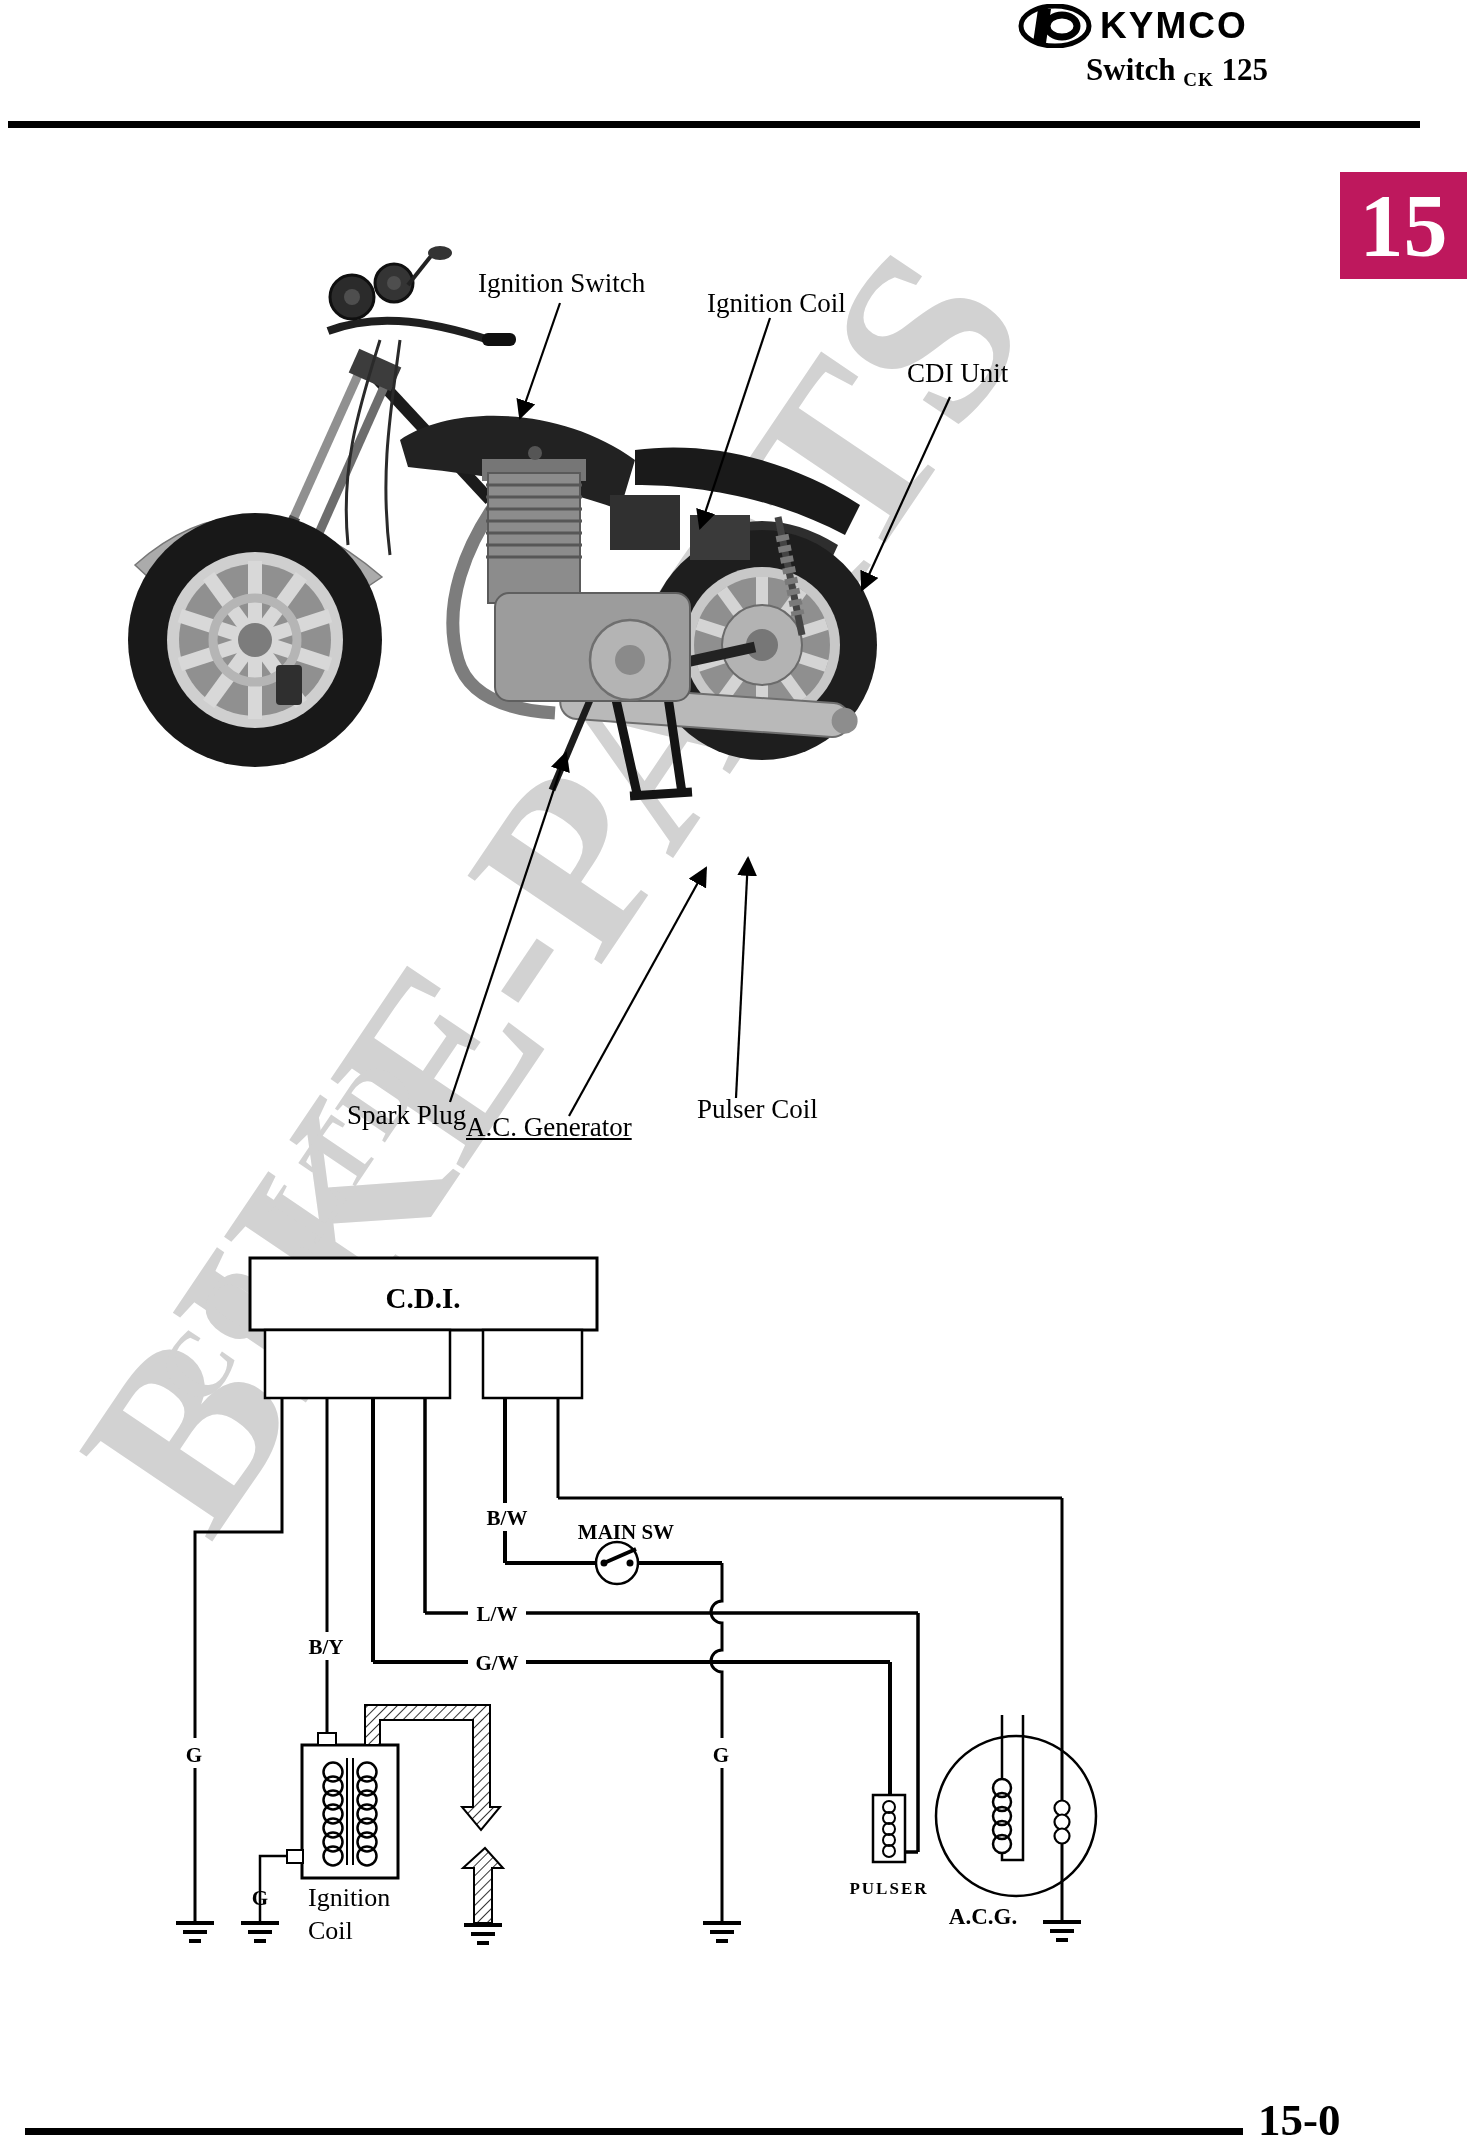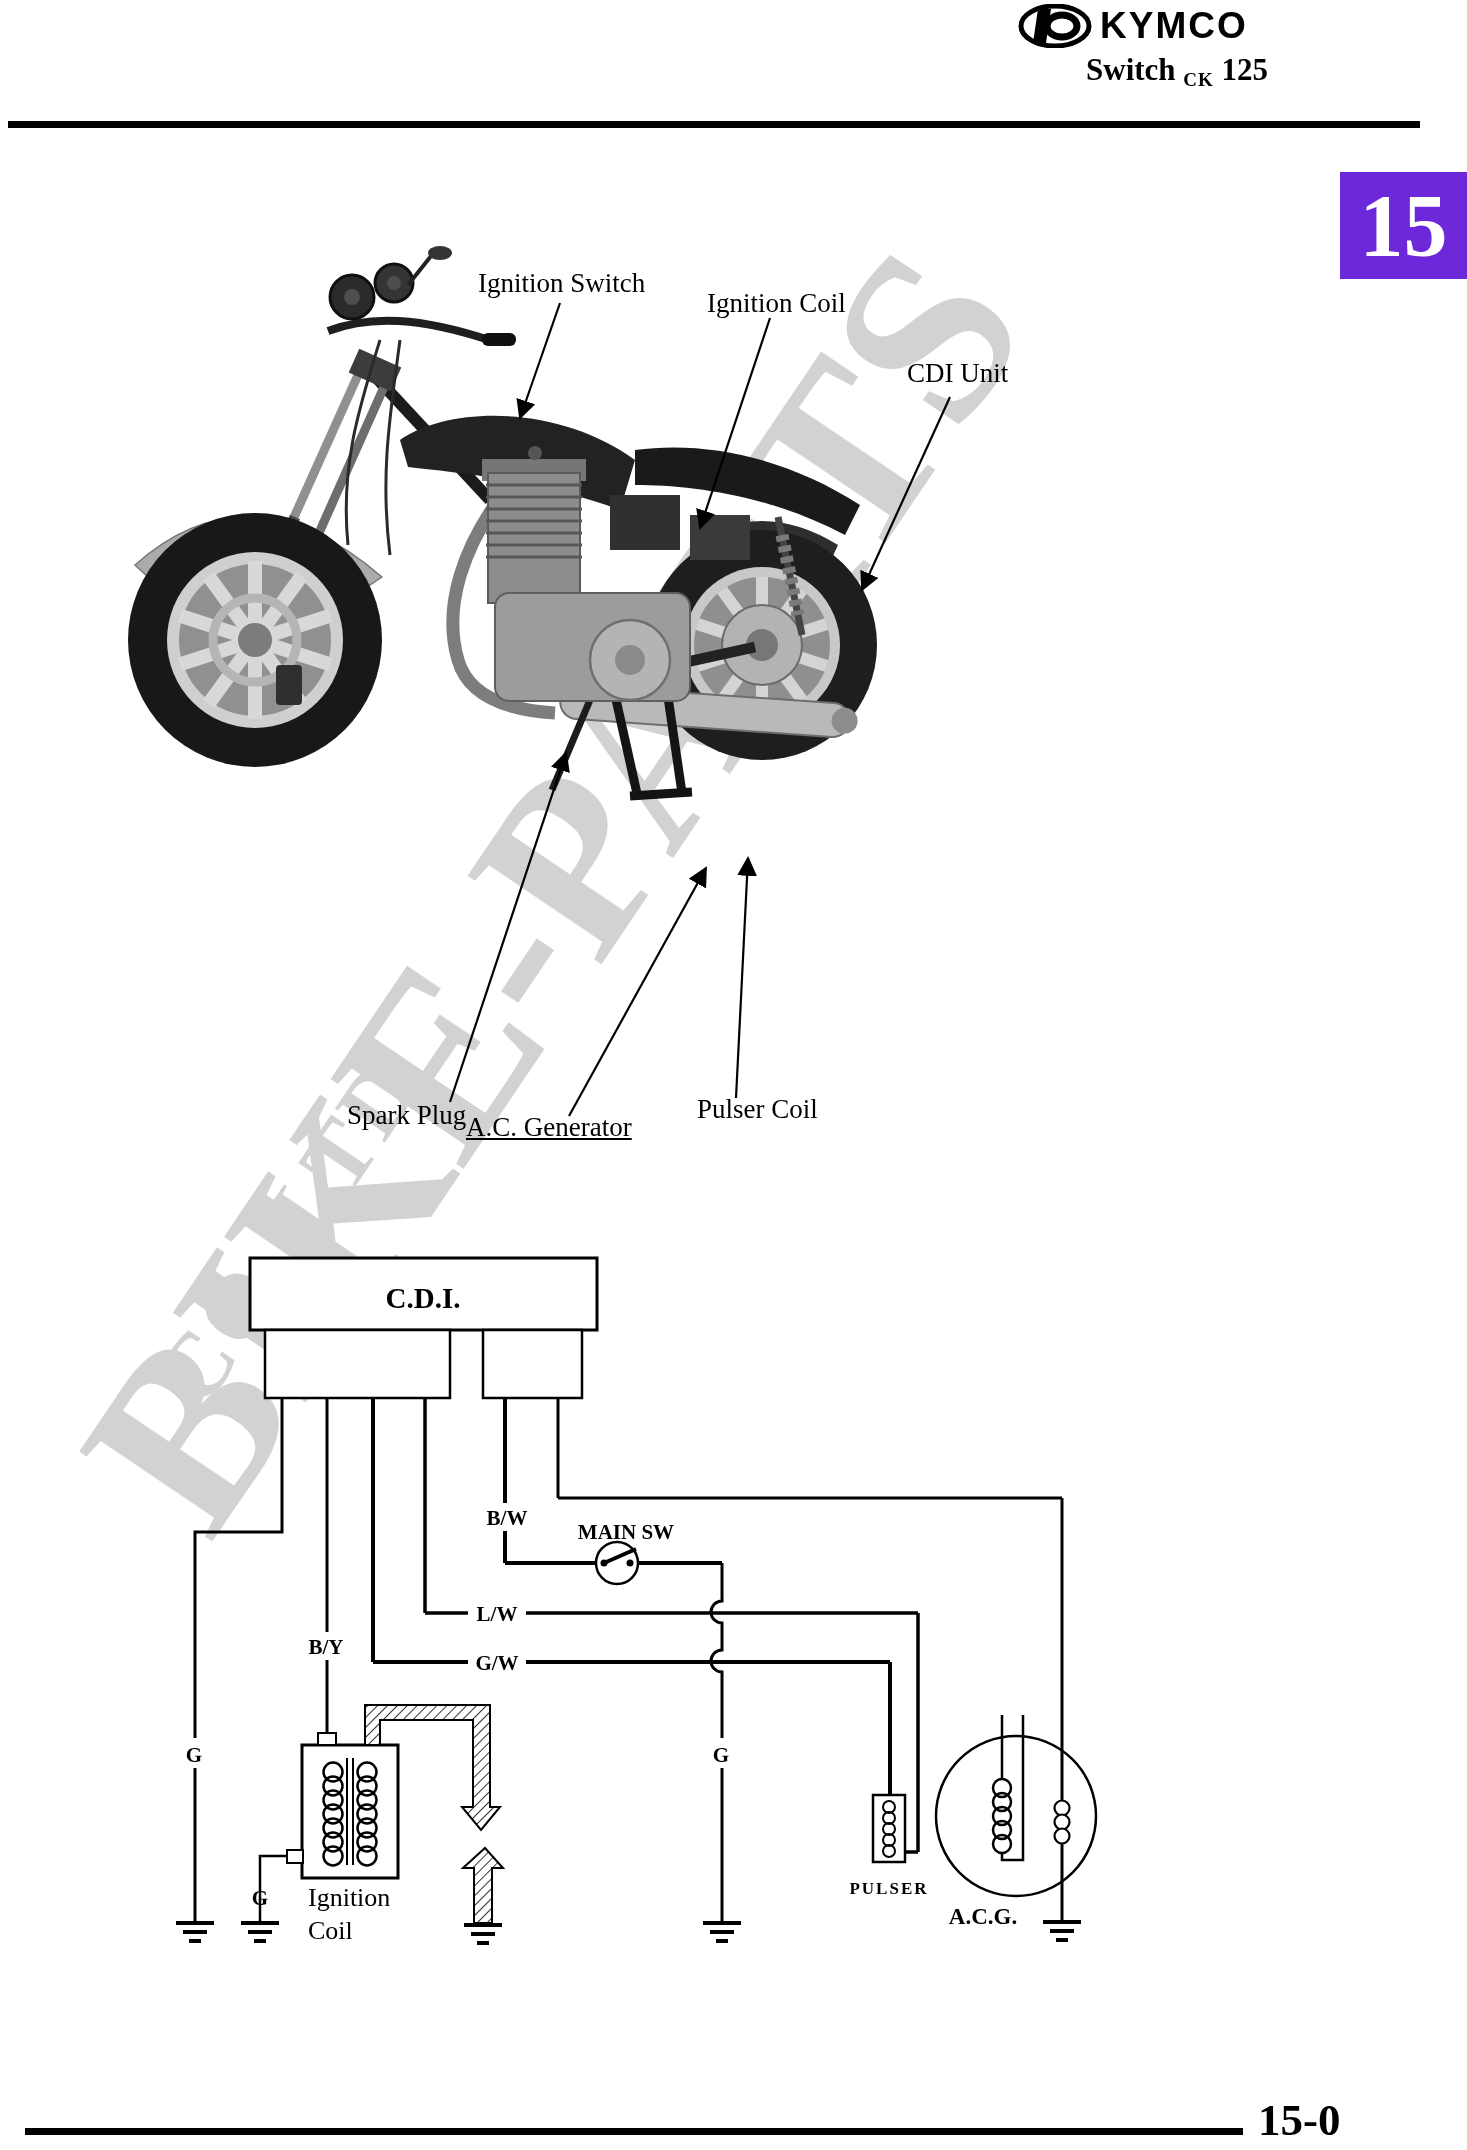--- a/index.html
+++ b/index.html
@@ -7,21 +7,21 @@
         font-family:"Liberation Serif",serif;color:#000;}
   .abs{position:absolute;}
   
   #chapter-title{left:8px;top:58px;font-weight:bold;font-size:38px;letter-spacing:0px;white-space:nowrap;}
   #chapter-title .chno{font-size:47px;}
   #brand{left:1018px;top:4px;display:flex;align-items:center;gap:8px;}
   #brand-name{font-family:"Liberation Sans",sans-serif;font-weight:bold;font-size:37px;letter-spacing:2px;}
   #model-line{left:1086px;top:52px;font-weight:bold;font-size:31px;white-space:nowrap;}
   #model-line .sub{font-size:19px;vertical-align:-6px;letter-spacing:1px;}
   #header-rule{left:8px;top:121px;width:1412px;height:7px;background:#000;}
-  #chapter-tab{left:1340px;top:172px;width:127px;height:107px;background:#6d28d9;color:#fff;
+  #chapter-tab{left:1340px;top:172px;width:127px;height:107px;background:#be185d;color:#fff;
                display:flex;align-items:center;justify-content:center;font-weight:bold;font-size:88px;}
   
   .wm{color:#d2d2d2;font-weight:bold;white-space:nowrap;transform-origin:0 0;z-index:1;line-height:1;}
   #wm1{left:40px;top:1430px;font-size:245px;transform:rotate(-56deg);}
   #wm2{left:140px;top:1368px;font-size:92px;transform:rotate(-56deg);letter-spacing:4px;}
   
   .flabel{font-size:27px;white-space:nowrap;z-index:5;}
   
   #igcoil-label{left:308px;top:1882px;width:110px;font-size:26px;line-height:1.25;z-index:5;}
   

